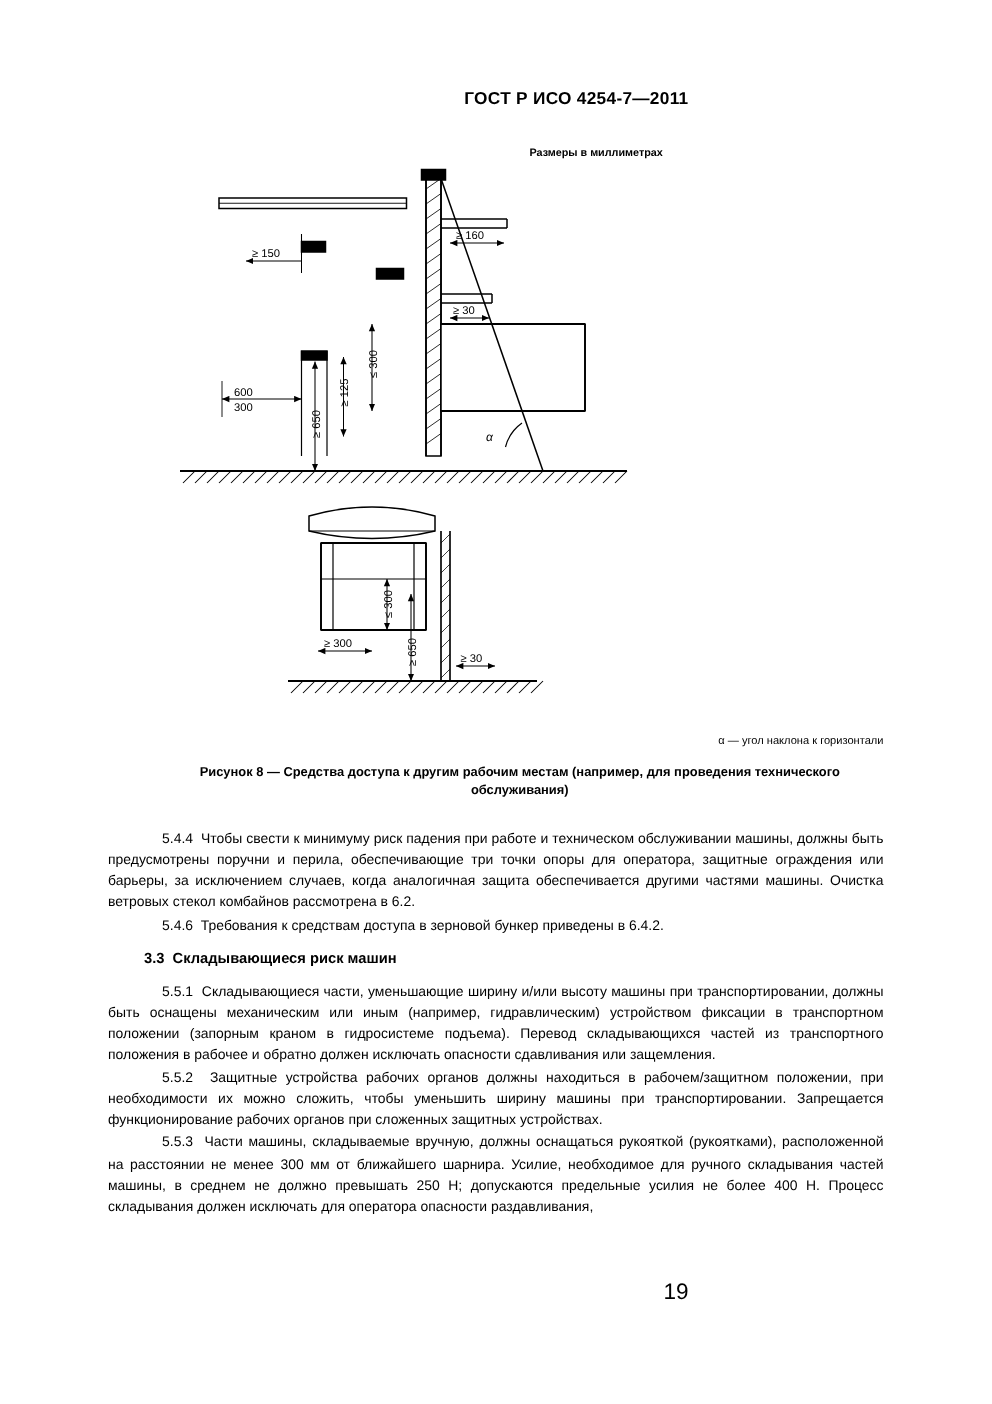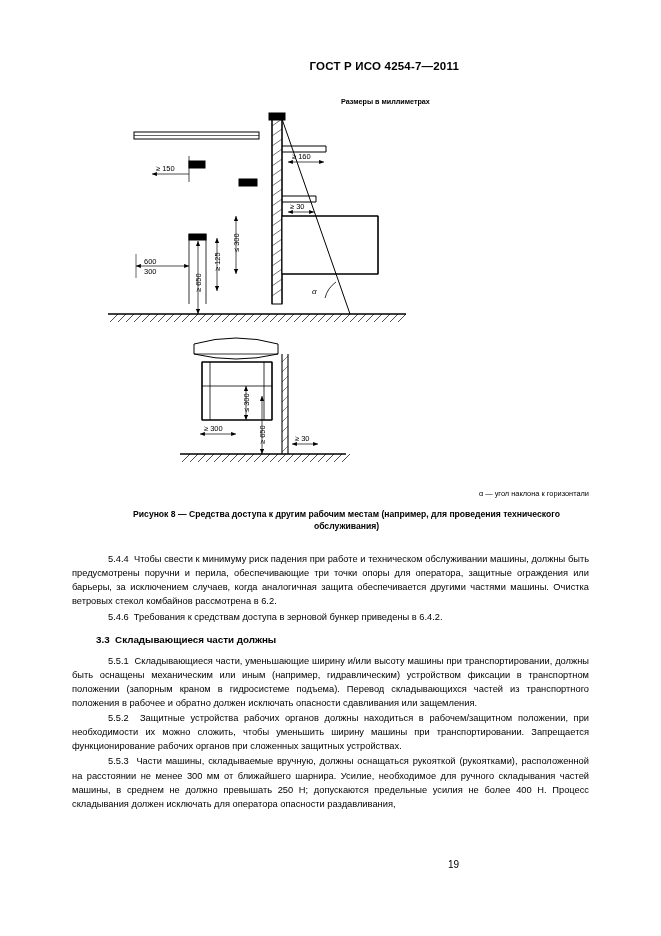--- a/index.html
+++ b/index.html
@@ -25,21 +25,21 @@
     position: absolute;
     top: 60px;
     right: 72px;
     font-size: 11.5px;
     font-weight: bold;
     letter-spacing: 0.2px;
   }
   .figure-wrap {
     position: absolute;
     top: 86px;
-    left: 76px;
+    left: 88px;
     width: 517px;
     height: 430px;
   }
   .fig-caption {
     position: absolute;
     top: 508px;
     left: 88px;
     width: 517px;
     text-align: center;
     font-size: 8.6px;
@@ -74,21 +74,21 @@
     text-indent: 24px;
   }
   .num {
     white-space: nowrap;
     margin-left: 12px;
   }
   .page-number {
     position: absolute;
     right: 72px;
     bottom: 66px;
-    font-size: 10px;
+    font-size: 15px;
   }
   svg text {
     font-family: "Liberation Sans", sans-serif;
   }
 </style>
 </head>
 <body>
 
 <div class="page">
 
@@ -310,21 +310,21 @@
     <p>
       <span class="num">5.4.4</span>&nbsp;&nbsp;<span>Чтобы свести к минимуму риск падения при работе и техническом обслуживании машины, должны быть предусмотрены поручни и перила, обеспечивающие три точки опоры для оператора, защитные ограждения или барьеры, за исключением случаев, когда аналогичная защита обеспечивается другими частями машины. Очистка ветровых стекол комбайнов рассмотрена в 6.2.</span>
     </p>
 
 
     <p>
       <span class="num">5.4.6</span>&nbsp;&nbsp;<span>Требования к средствам доступа в зерновой бункер приведены в 6.4.2.</span>
     </p>
 
     <h3>
-      <span>3.3</span>&nbsp;&nbsp;<span>Складывающиеся части должны</span>
+      <span>3.3</span>&nbsp;&nbsp;<span>Складывающиеся риск машин</span>
     </h3>
 
     <p>
       <span class="num">5.5.1</span>&nbsp;&nbsp;<span>Складывающиеся части, уменьшающие ширину и/или высоту машины при транспортировании, должны быть оснащены механическим или иным (например, гидравлическим) устройством фиксации в транспортном положении (запорным краном в гидросистеме подъема). Перевод складывающихся частей из транспортного положения в рабочее и обратно должен исключать опасности сдавливания или защемления.</span>
     </p>
 
     <p>
       <span class="num">5.5.2</span>&nbsp;&nbsp;<span>Защитные устройства рабочих органов должны находиться в рабочем/защитном положении, при необходимости их можно сложить, чтобы уменьшить ширину машины при транспортировании. Запрещается функционирование рабочих органов при сложенных защитных устройствах.</span>
     </p>
 

